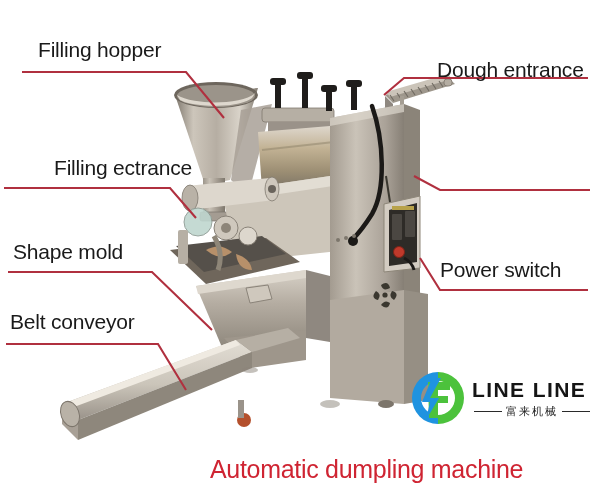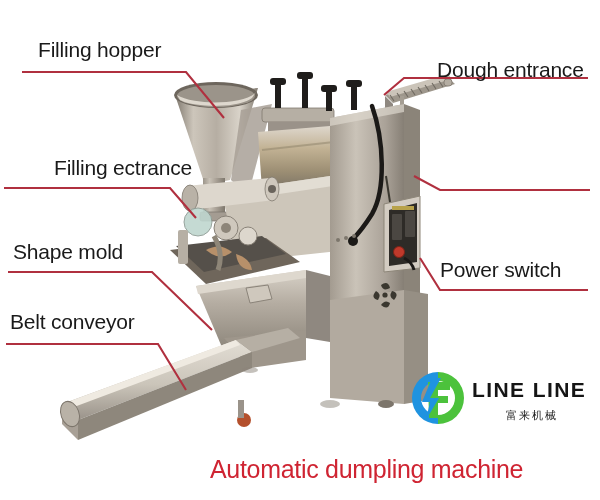--- a/index.html
+++ b/index.html
@@ -27,21 +27,21 @@
 
   
   #logo{position:absolute;left:408px;top:366px;width:186px;height:64px;}
   #logo .mark{position:absolute;left:0;top:2px;width:60px;height:60px;}
   #logo .wordmark{
     position:absolute;left:64px;top:12px;font-size:21px;font-weight:bold;
     color:#151515;letter-spacing:1.4px;font-family:"Liberation Sans",sans-serif;
   }
   #logo .cnwrap{
     position:absolute;left:66px;top:38px;width:116px;height:14px;
-    display:flex;align-items:center;gap:4px;flex-direction:column;
+    display:flex;align-items:center;gap:4px;
   }
   #logo .cnwrap .rule{flex:1;height:1px;background:#2a2a2a;}
   #logo .cn{
     font-size:11px;color:#1d1d1d;letter-spacing:2px;
     font-family:"DejaVu Sans",sans-serif;white-space:nowrap;
   }
 
   
   #machine{position:absolute;left:0;top:0;width:600px;height:500px;}
 </style>

